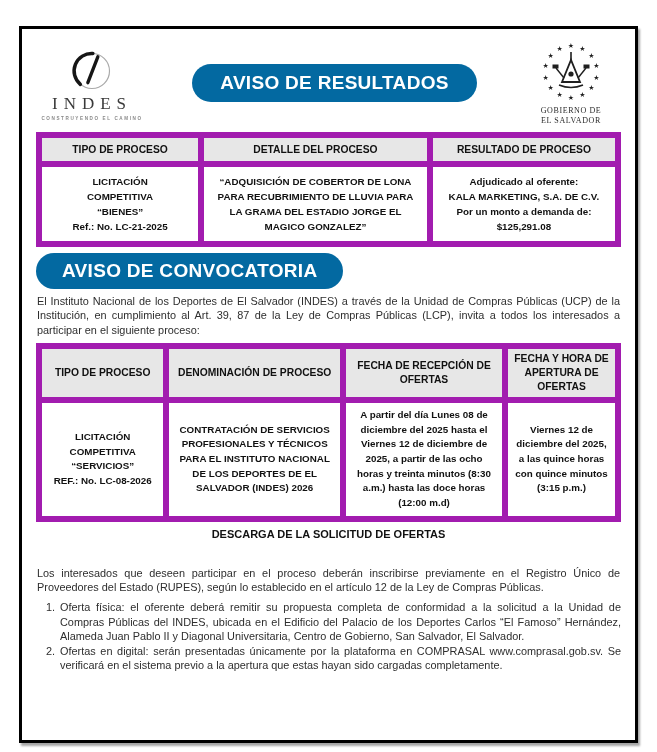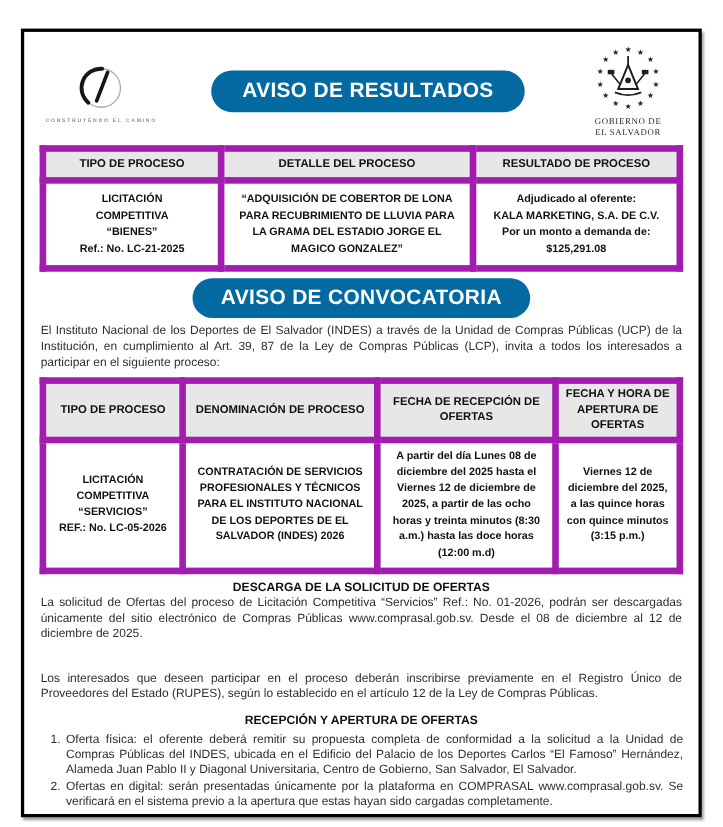--- a/index.html
+++ b/index.html
@@ -60,20 +60,21 @@
 
 <div class="page-frame">
 
   <div class="header">
     <div class="indes-logo">
       <svg class="mark" width="50" height="50" viewBox="0 0 60 60">
         <circle cx="30" cy="30" r="21" fill="none" stroke="#a9a9a9" stroke-width="1.4"></circle>
         <path d="M 31 9 A 21 21 0 0 0 16 46" fill="none" stroke="#161616" stroke-width="4.2" stroke-linecap="round"></path>
         <line x1="37" y1="13" x2="25" y2="44" stroke="#161616" stroke-width="4" stroke-linecap="round"></line>
       </svg>
+      <div class="indes-name">INDES</div>
       <div class="indes-tag">CONSTRUYENDO EL CAMINO</div>
     </div>
 
     <div class="banner-wrap">
       <span class="banner">AVISO DE RESULTADOS</span>
     </div>
 
     <div class="gov-logo">
       <svg width="62" height="60" viewBox="0 0 60 60">
         <g fill="#1f1f1f" font-size="7" text-anchor="middle" font-family="DejaVu Sans, sans-serif">
@@ -135,21 +136,21 @@
           <span class="cell-line">Adjudicado al oferente:</span>
           <span class="cell-line">KALA MARKETING, S.A. DE C.V.</span>
           <span class="cell-gap"></span>
           <span class="cell-line">Por un monto a demanda de:</span>
           <span class="cell-line">$125,291.08</span>
         </td>
       </tr>
     </tbody>
   </table>
 
-  <div class="banner-wrap" style="text-align:center;">
+  <div class="banner-wrap" style="text-align:left;">
     <span class="banner second">AVISO DE CONVOCATORIA</span>
   </div>
 
   <p class="para">El Instituto Nacional de los Deportes de El Salvador (INDES) a través de la Unidad de Compras Públicas (UCP) de la Institución, en cumplimiento al Art. 39, 87 de la Ley de Compras Públicas (LCP), invita a todos los interesados a participar en el siguiente proceso:</p>
 
   <table class="t2">
     <colgroup>
         <col style="width:22%">
         <col style="width:30.5%">
         <col style="width:28%">
@@ -162,33 +163,31 @@
         <th>FECHA DE RECEPCIÓN DE OFERTAS</th>
         <th>FECHA Y HORA DE APERTURA DE OFERTAS</th>
       </tr>
     </thead>
     <tbody>
       <tr>
         <td>
           <span class="cell-line">LICITACIÓN</span>
           <span class="cell-line">COMPETITIVA</span>
           <span class="cell-line">“SERVICIOS”</span>
-          <span class="cell-line">REF.: No. LC-05-2026</span>
+          <span class="cell-line">REF.: No. LC-08-2026</span>
         </td>
         <td>CONTRATACIÓN DE SERVICIOS PROFESIONALES Y TÉCNICOS PARA EL INSTITUTO NACIONAL DE LOS DEPORTES DE EL SALVADOR (INDES) 2026</td>
         <td>A partir del día Lunes 08 de diciembre del 2025 hasta el Viernes 12 de diciembre de 2025, a partir de las ocho horas y treinta minutos (8:30 a.m.) hasta las doce horas (12:00 m.d)</td>
         <td>Viernes 12 de diciembre del 2025, a las quince horas con quince minutos (3:15 p.m.)</td>
       </tr>
     </tbody>
   </table>
 
   <div class="section-title">DESCARGA DE LA SOLICITUD DE OFERTAS</div>
-  <p class="para" style="margin-top:1px;">La solicitud de Ofertas del proceso de Licitación Competitiva “Servicios” Ref.: No. 01-2026, podrán ser descargadas únicamente del sitio electrónico de Compras Públicas  www.comprasal.gob.sv. Desde el 08 de diciembre al 12 de diciembre de 2025.</p>
   <p class="para" style="margin-top:26px;">Los interesados que deseen participar en el proceso deberán inscribirse previamente en el Registro Único de Proveedores del Estado (RUPES), según lo establecido en el artículo 12 de la Ley de Compras Públicas.</p>
 
-  <div class="section-title" style="margin-top:10px;">RECEPCIÓN Y APERTURA DE OFERTAS</div>
   <ol class="req-list">
     <li>Oferta física: el oferente deberá remitir su propuesta completa de conformidad a la solicitud a la Unidad de Compras Públicas del INDES, ubicada en el Edificio del Palacio de los Deportes Carlos “El Famoso” Hernández, Alameda Juan Pablo II y Diagonal Universitaria, Centro de Gobierno, San Salvador, El Salvador.</li>
     <li>Ofertas en digital: serán presentadas únicamente por la plataforma en COMPRASAL www.comprasal.gob.sv. Se verificará en el sistema previo a la apertura que estas hayan sido cargadas completamente.</li>
 
   </ol>
 
 </div>
 
 </body></html>

